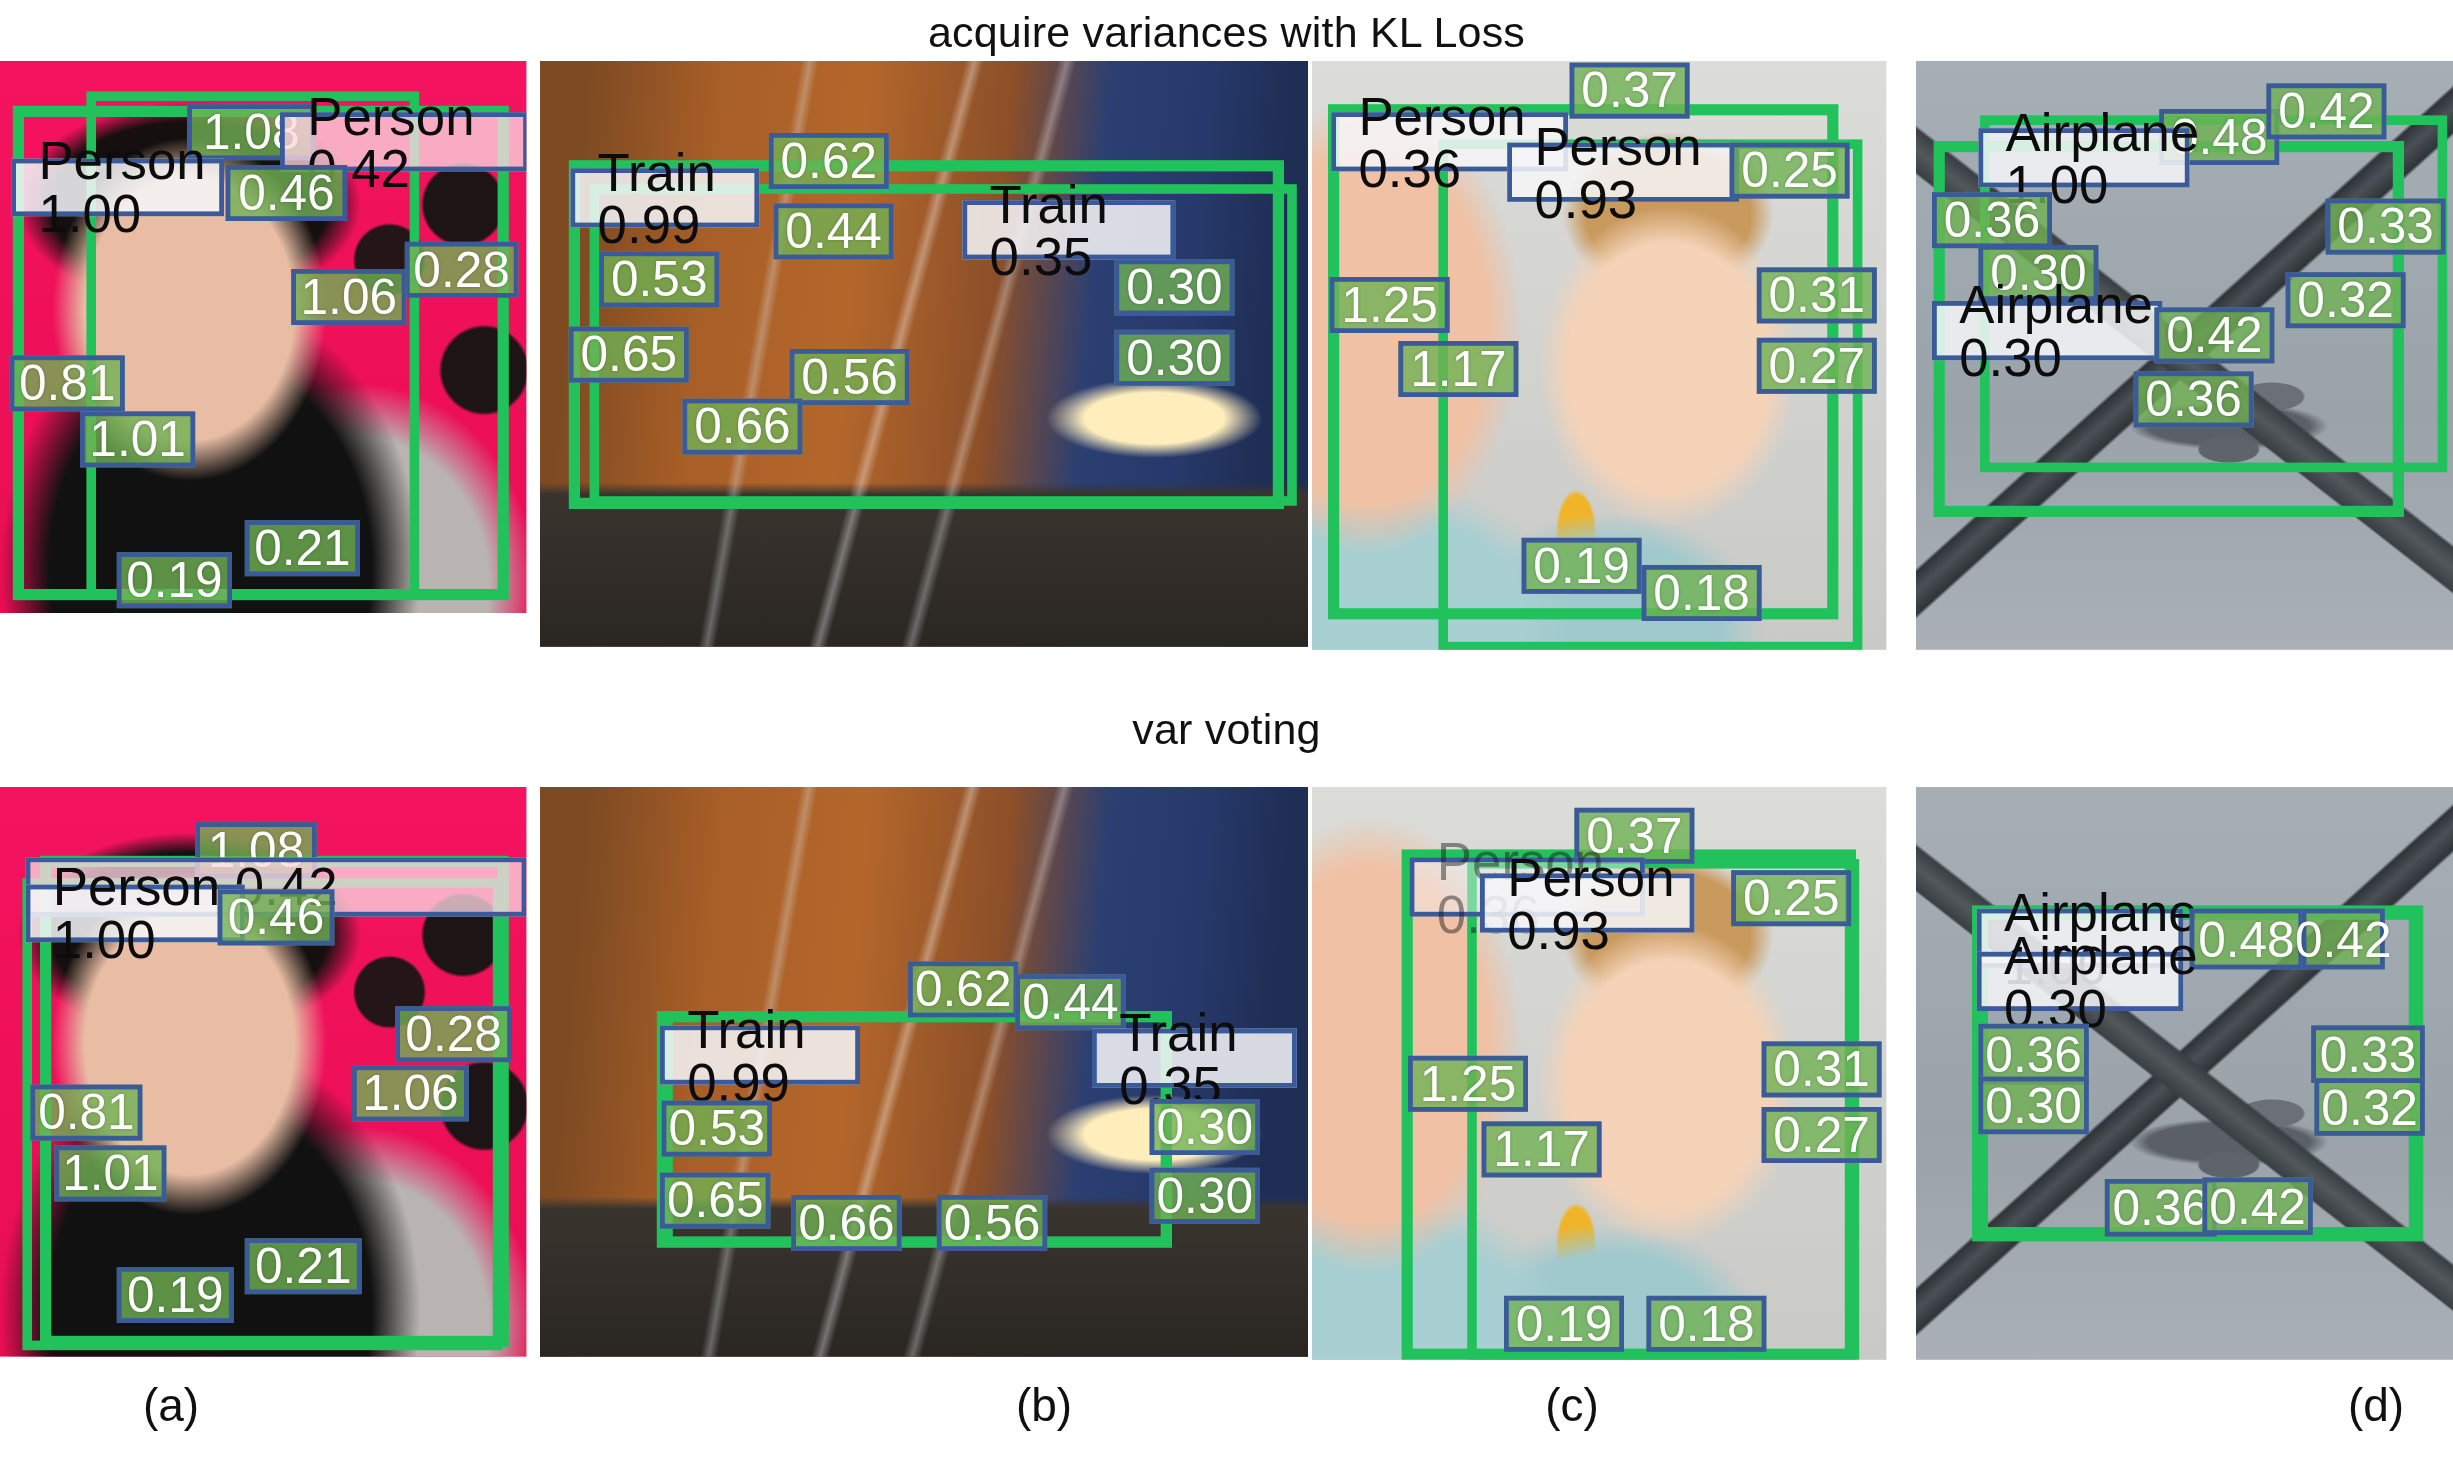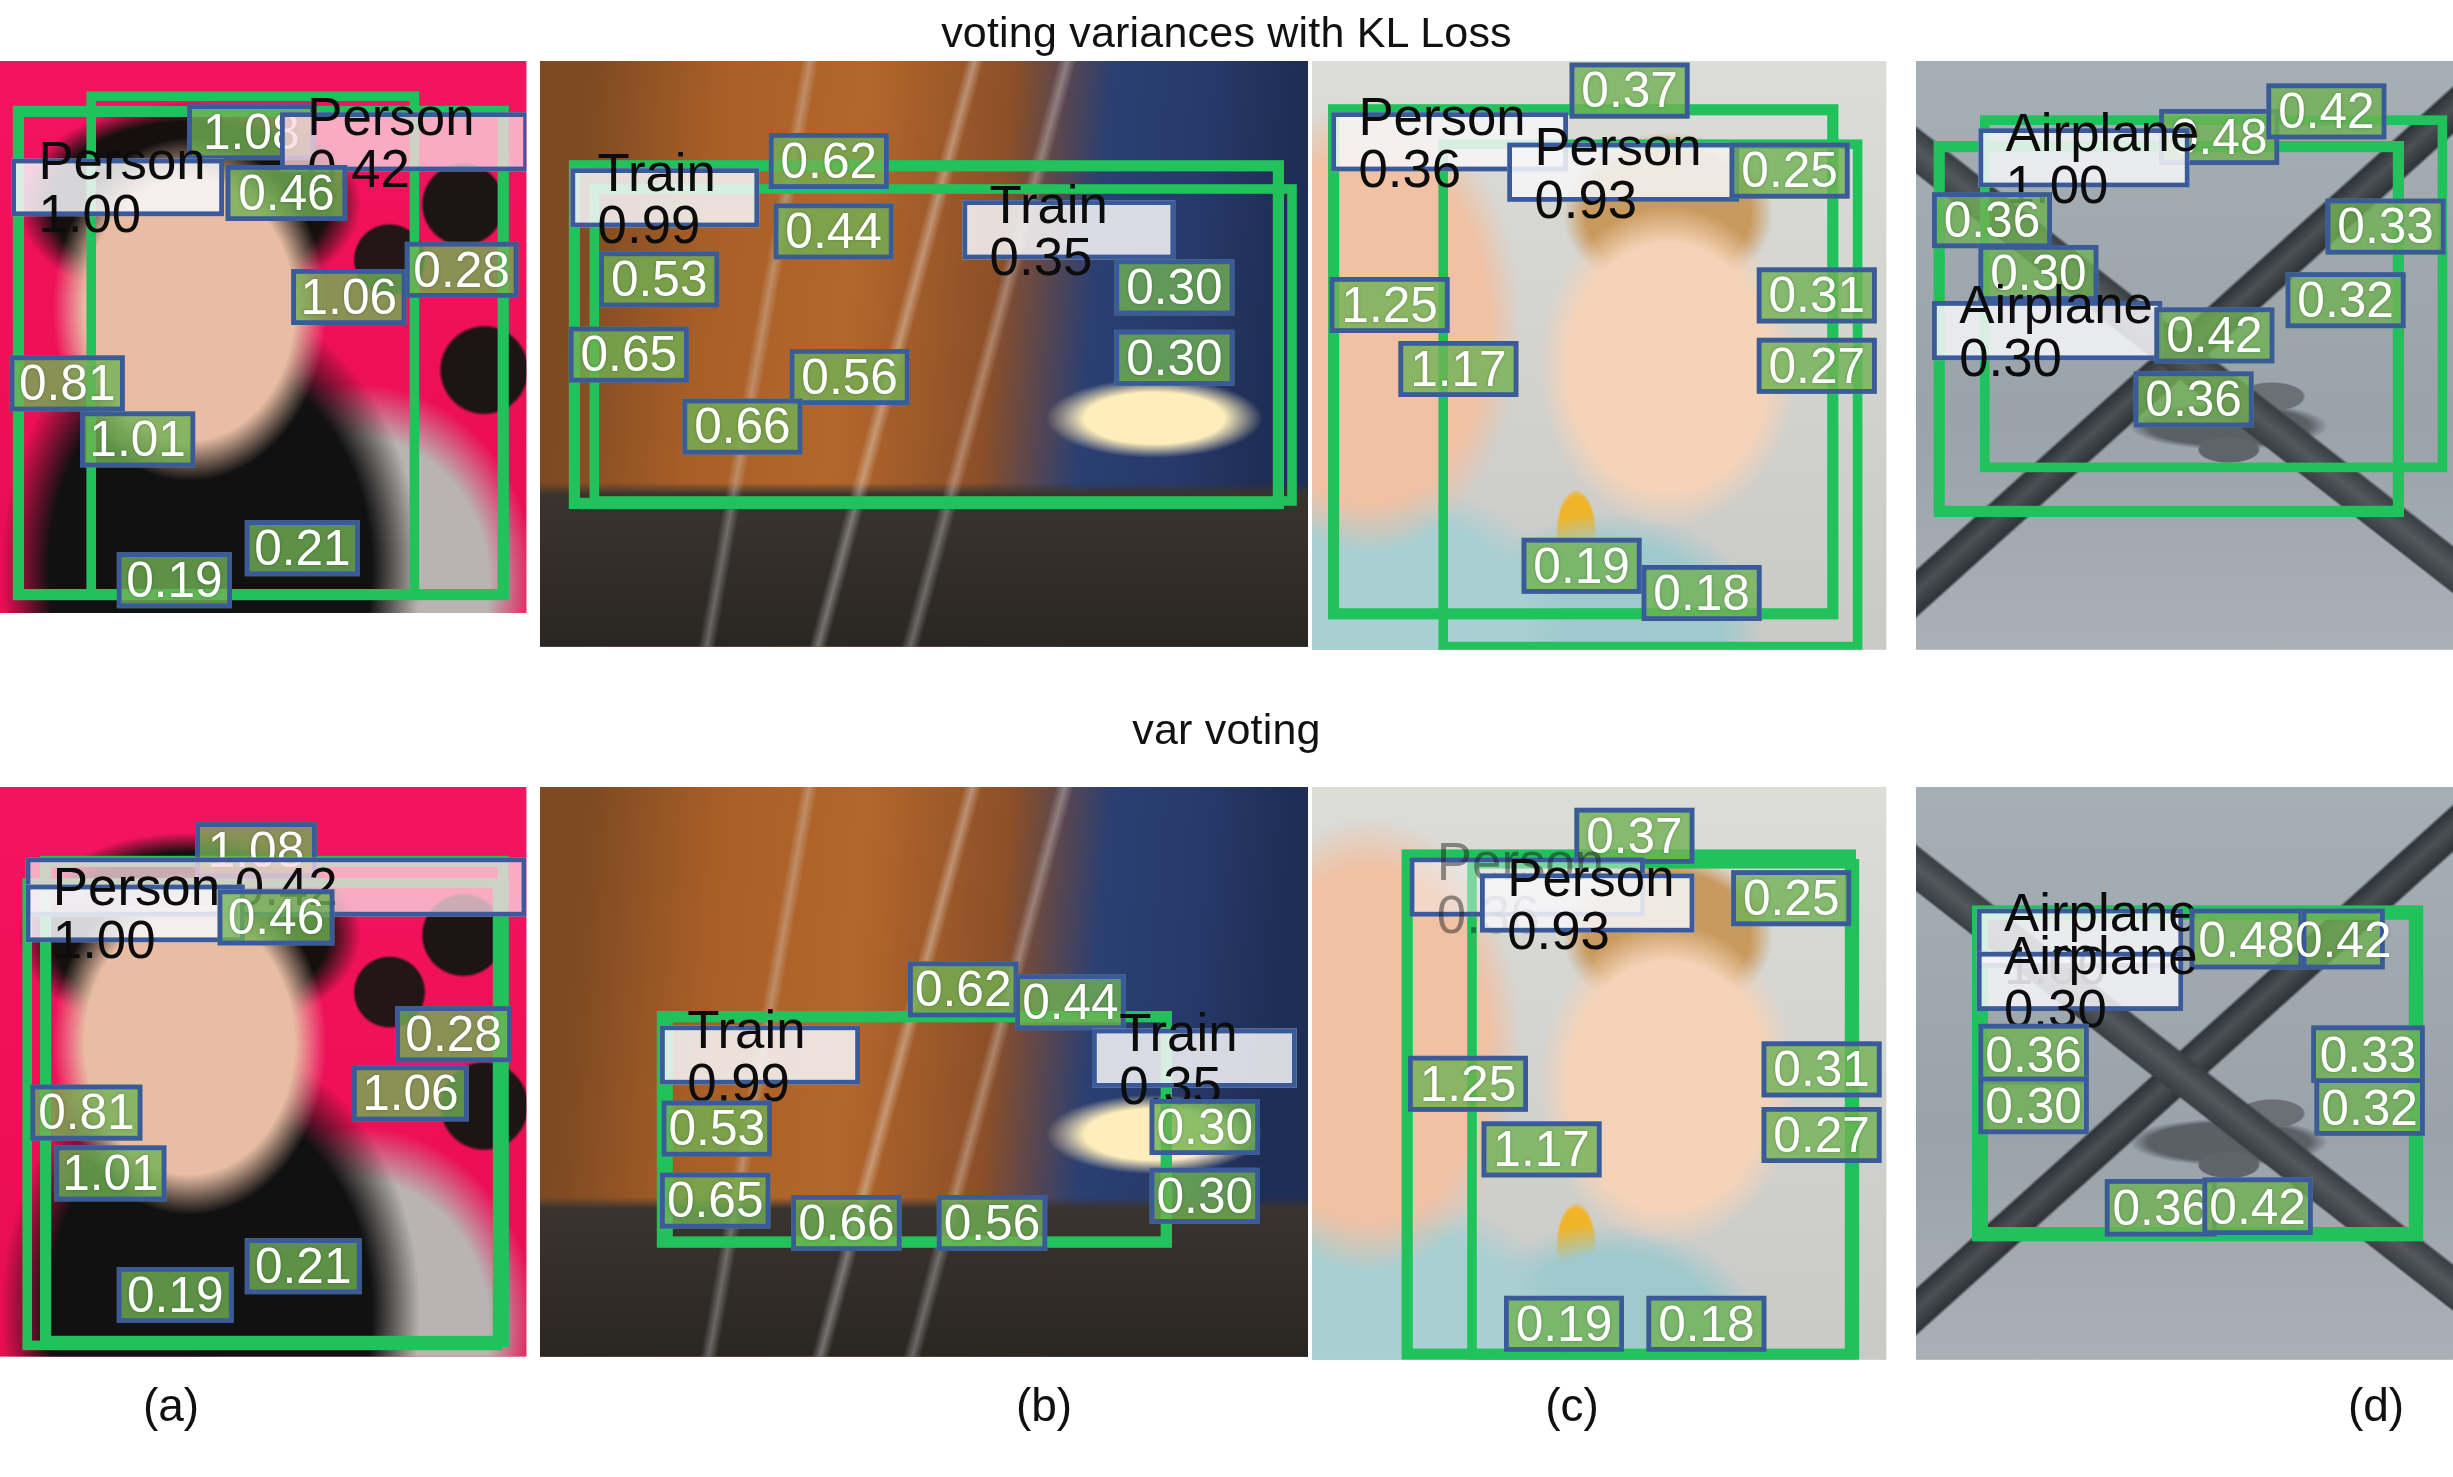--- a/index.html
+++ b/index.html
@@ -91,21 +91,21 @@
   .lbox.pinky{background:rgba(252,214,226,.78);}
 
   .caption{
     position:absolute;top:1378px;font-size:46px;color:#101010;
     text-align:center;width:158px;
   }
 </style>
 </head>
 <body>
 
-<div class="row-title" id="title-kl">voting variances with KL Loss</div>
+<div class="row-title" id="title-kl">acquire variances with KL Loss</div>
 <div class="row-title" id="title-var">var voting</div>
 
 <div class="panel img-person" style="left:0px;top:61px;width:329px;height:345px;transform:scale(1.6);transform-origin:0 0;">
   <div class="gbox" style="left:8px;top:28px;width:310px;height:309px;"></div>
   <div class="gbox thin" style="left:54px;top:19px;width:208px;height:317px;"></div>
   <div class="sbox" style="left:117px;top:27px;width:80px;height:35px;">1.08</div>
   <div class="lbox pinky" style="left:175px;top:32px;width:155px;height:37px;">Person 0.42</div>
   <div class="lbox" style="left:7px;top:61px;width:133px;height:36px;">Person 1.00</div>
   <div class="sbox" style="left:141px;top:65px;width:76px;height:35px;">0.46</div>
   <div class="sbox" style="left:253px;top:113px;width:71px;height:35px;">0.28</div>

